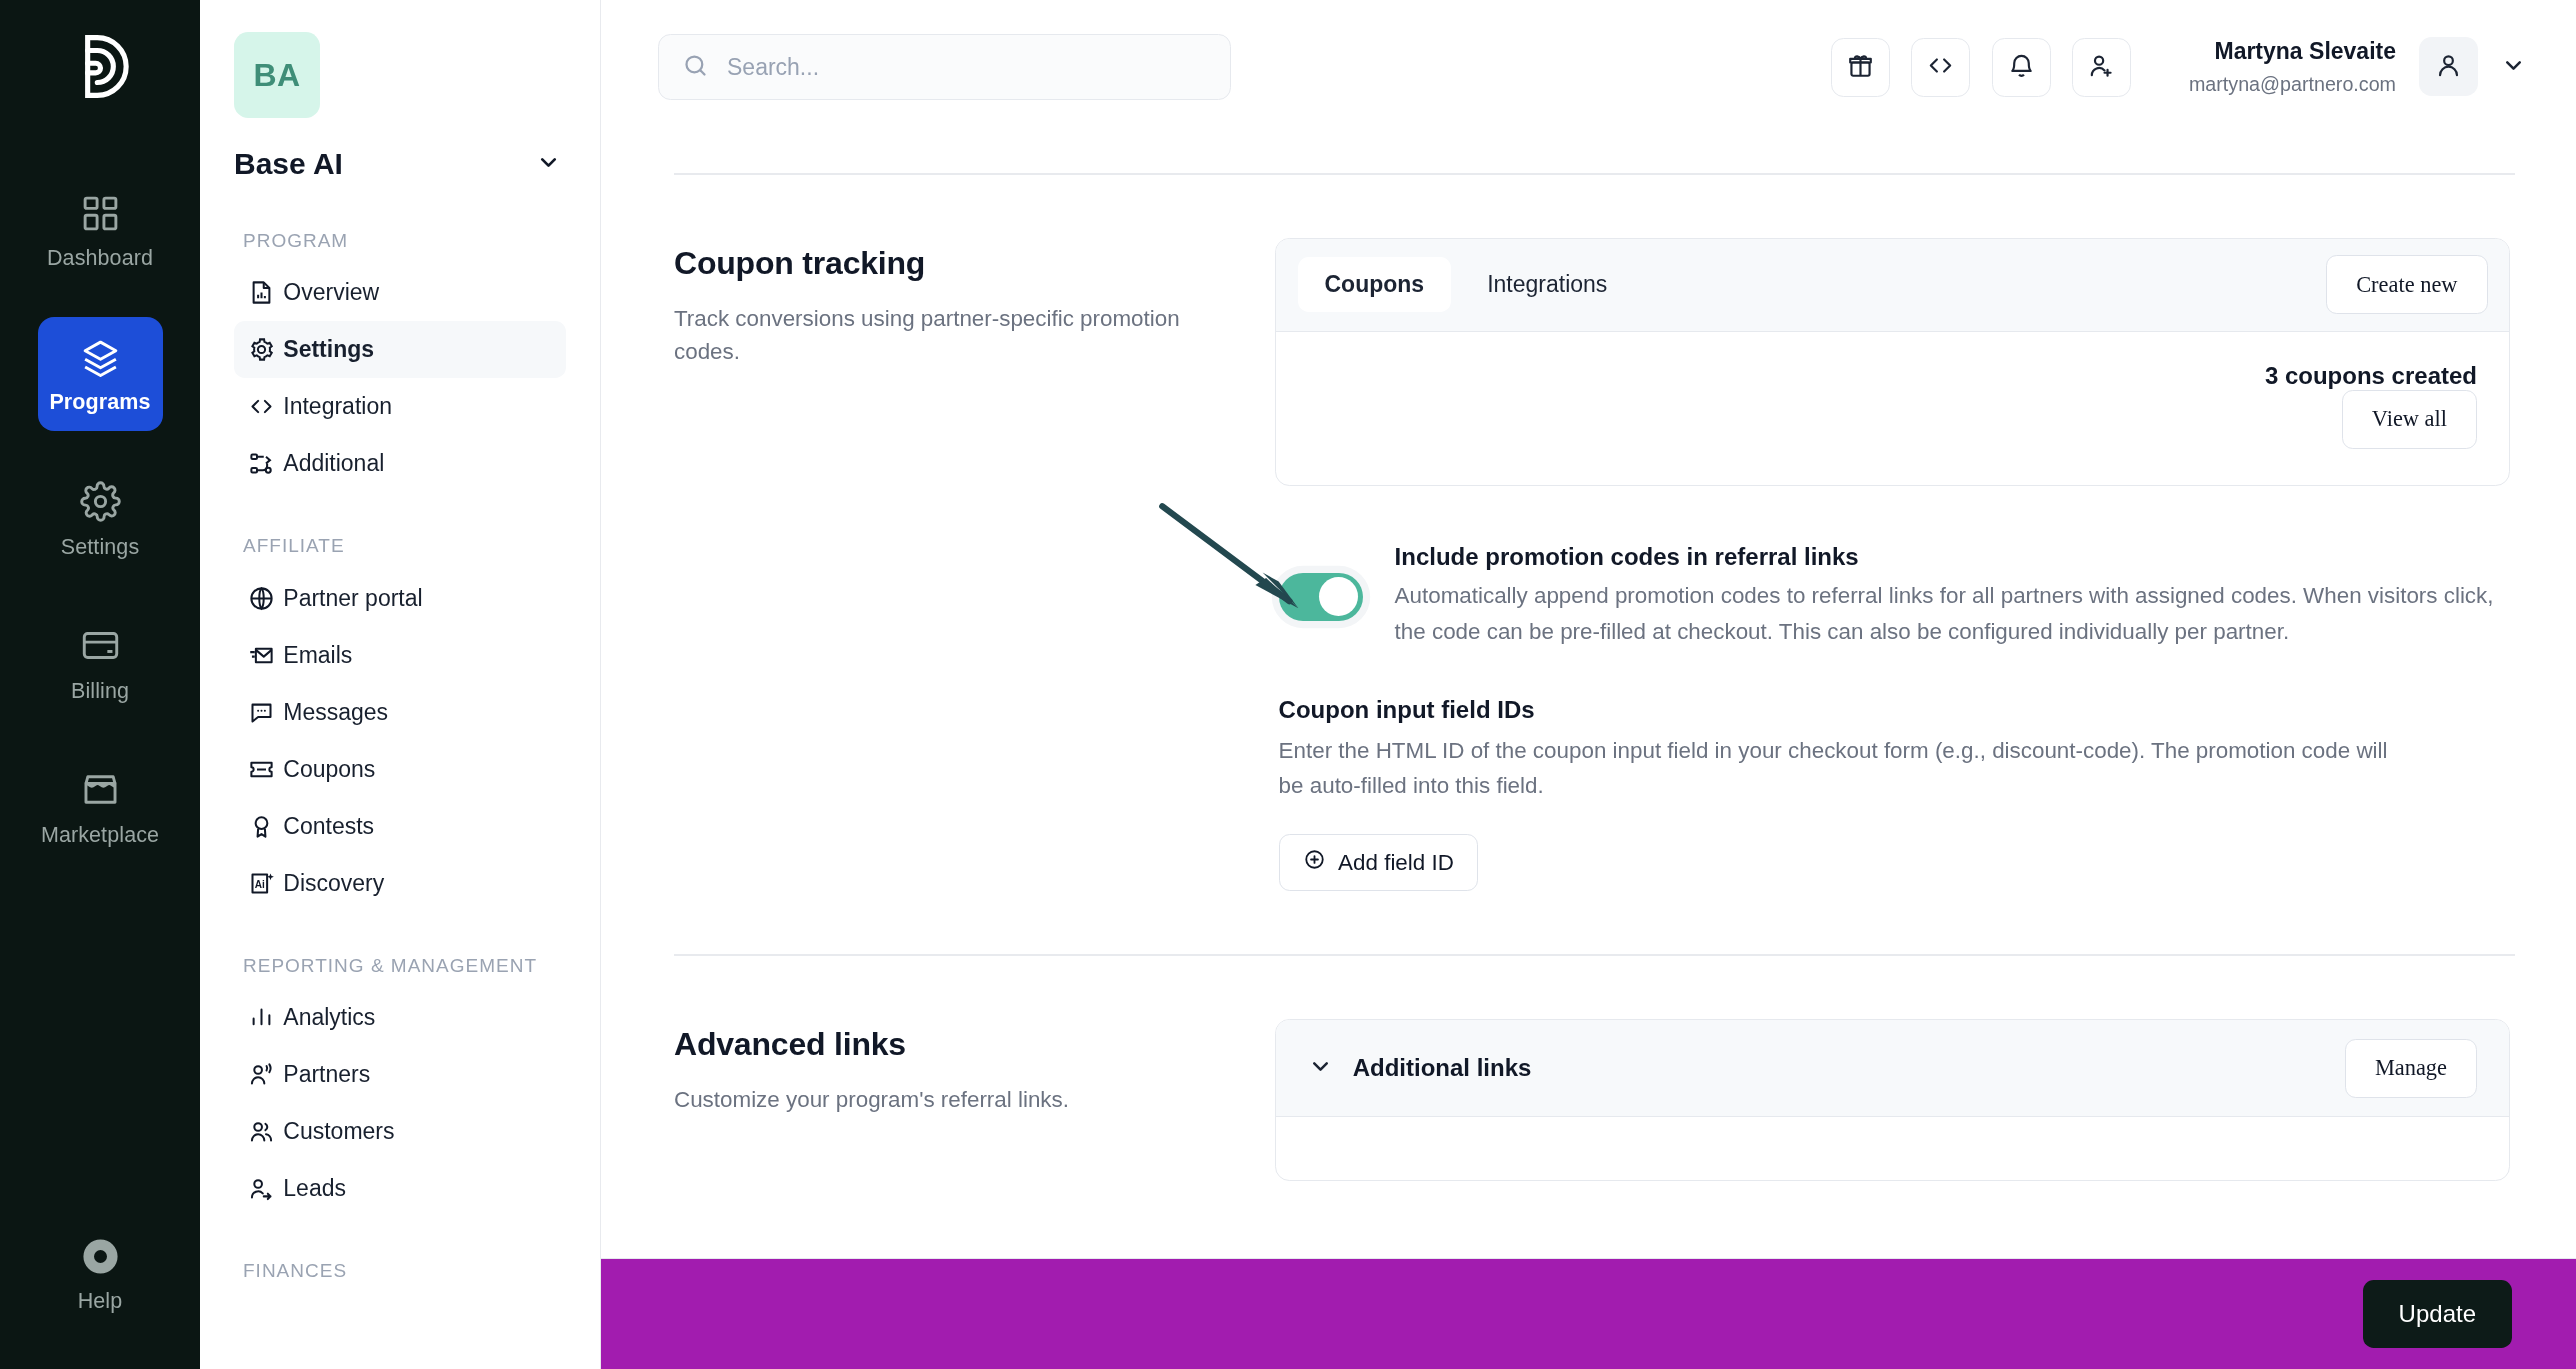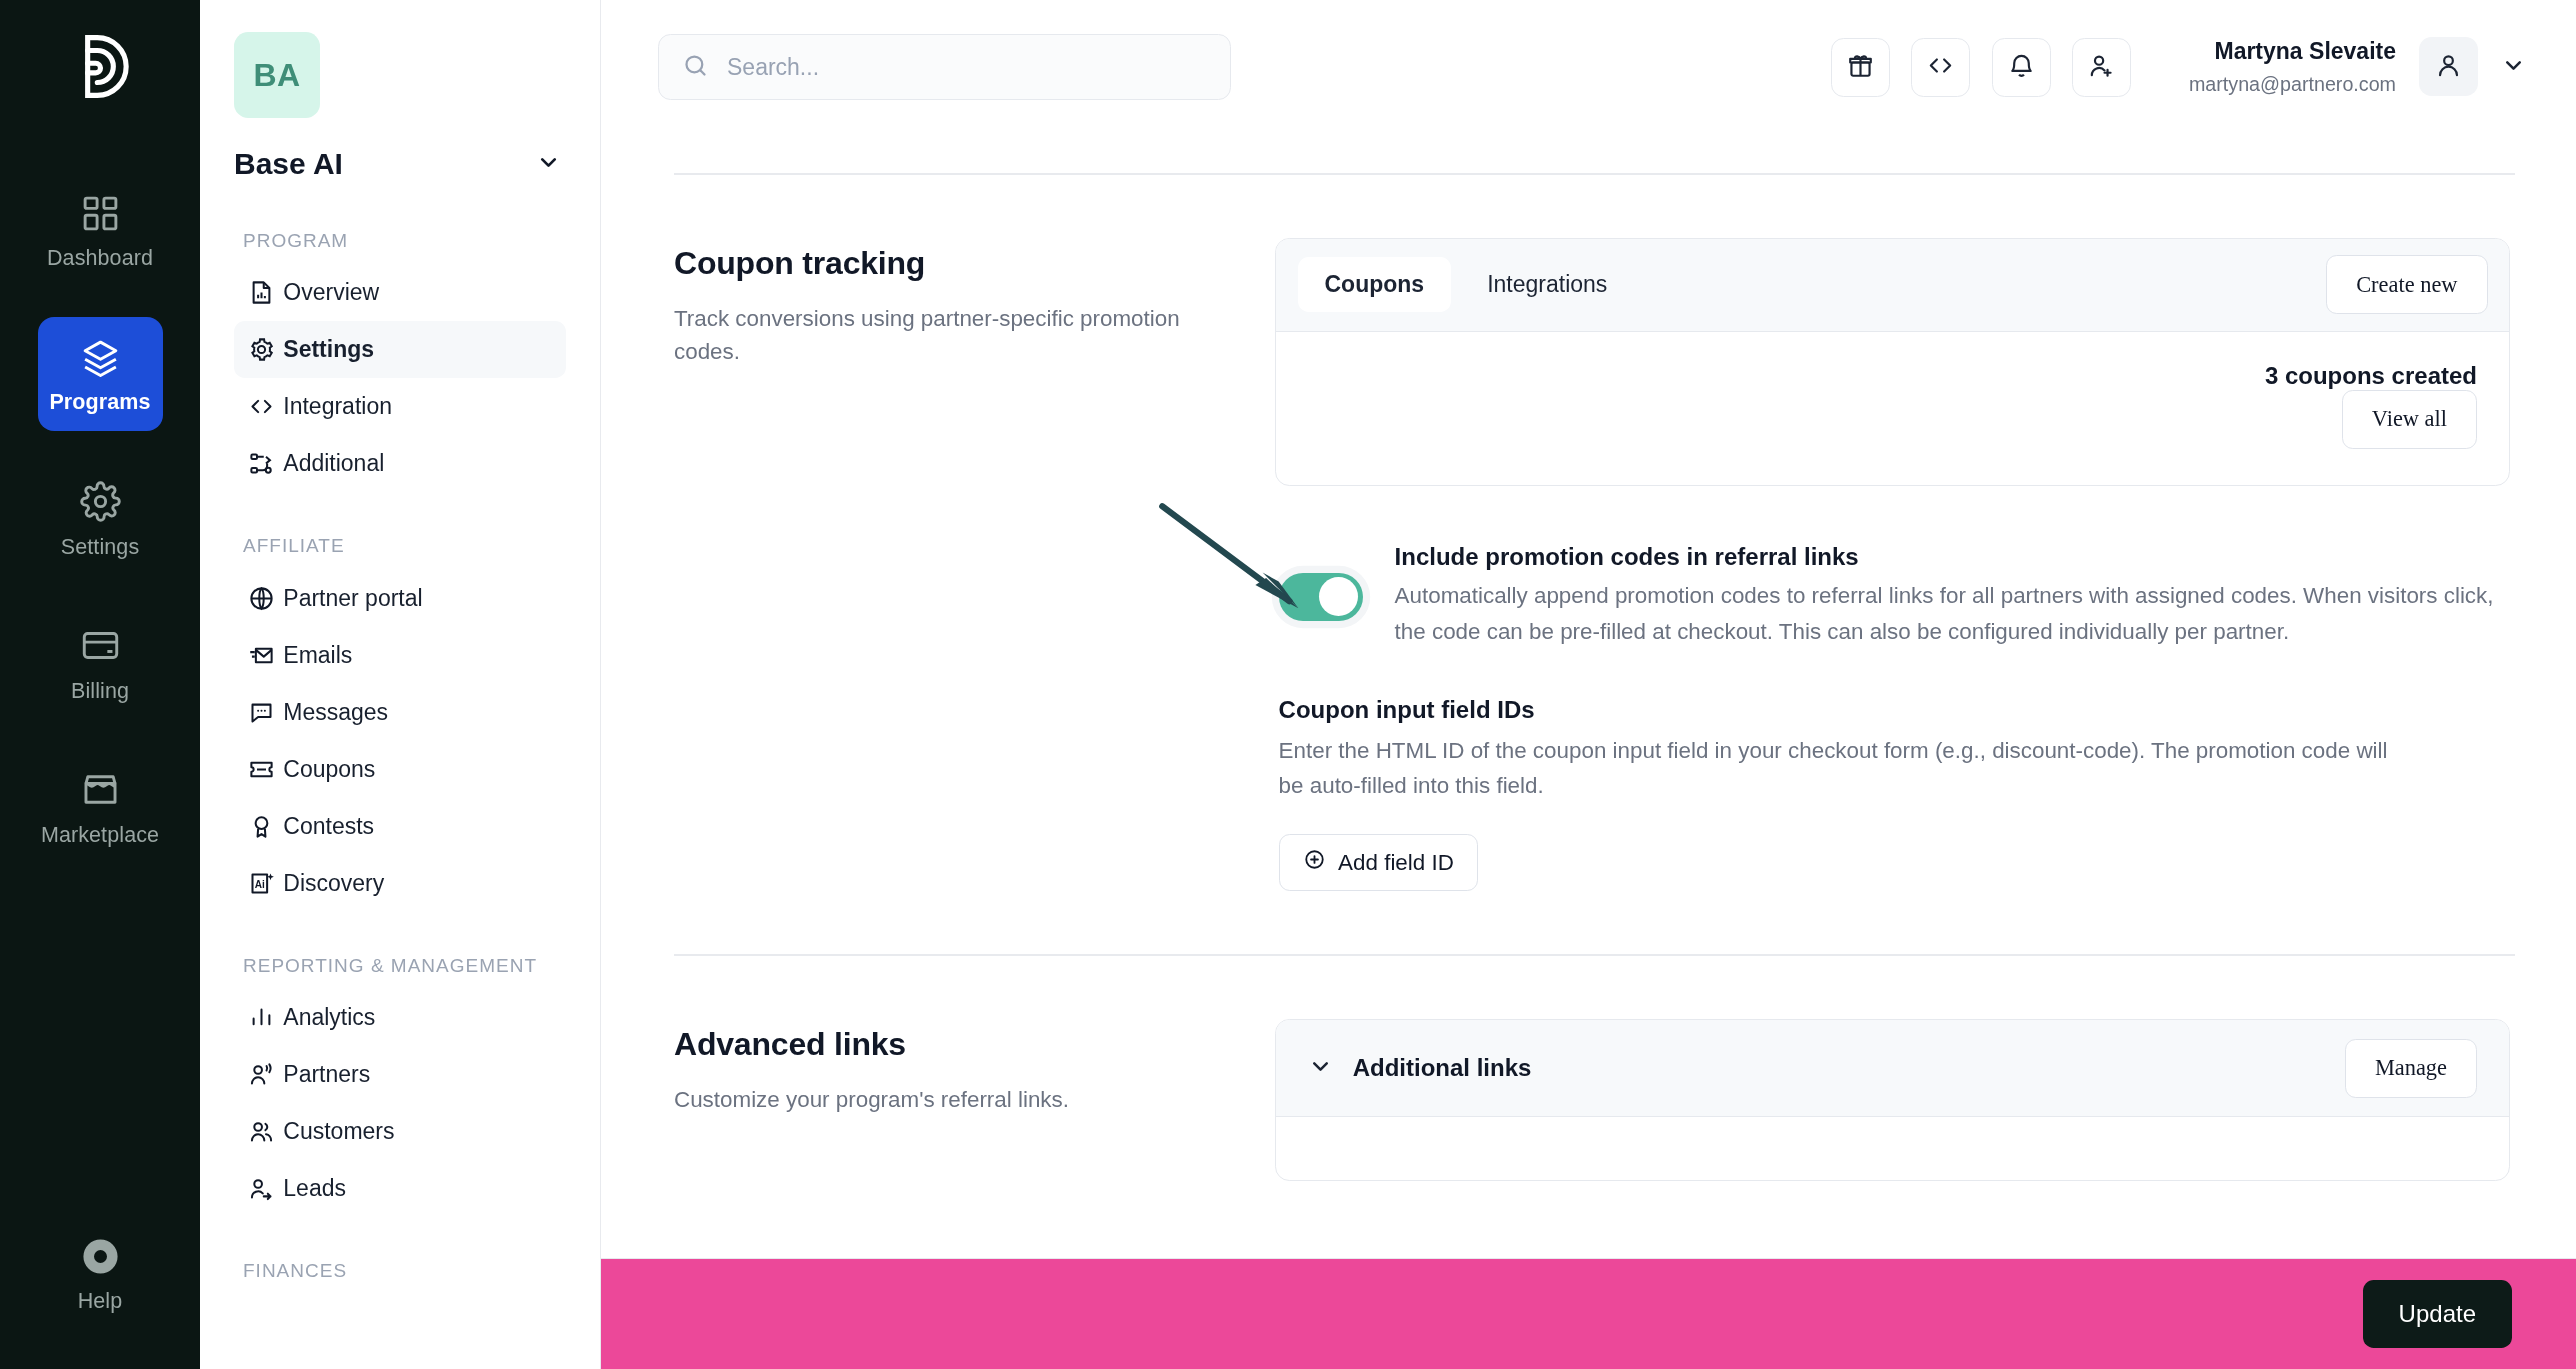--- a/index.html
+++ b/index.html
@@ -159,21 +159,21 @@
     background: #f7f9fb; border-bottom: 0.9px solid #e6e9ee; height: 97px;
     display: flex; align-items: center; padding: 0 32px; gap: 19.7px;
   }
   .acc-head .chev2 { width: 25px; height: 25px; stroke: #1c2433; fill: none; stroke-width: 2.4; cursor: pointer; }
   .acc-title { font-size: 24px; font-weight: 700; color: #111827; }
   .acc-body { height: 63px; }
 
   
   .footer {
     position: absolute; left: 0; right: 0; bottom: 0; height: 111px;
-    background: #ec4899; border-top: 0.9px solid #e6e9ee;
+    background: #a21caf; border-top: 0.9px solid #e6e9ee;
     display: flex; align-items: center; justify-content: flex-end; padding-right: 64px;
   }
   .btn-primary {
     height: 68px; padding: 0 36px; border-radius: 10.7px; border: 0;
     background: #0d1b18; color: #fff; font-size: 24px; cursor: pointer;
     font-family: "Liberation Sans", sans-serif;
   }
 
   
   .annot { position: absolute; left: 1155px; top: 492px; width: 233px; height: 179px; pointer-events: none; }

